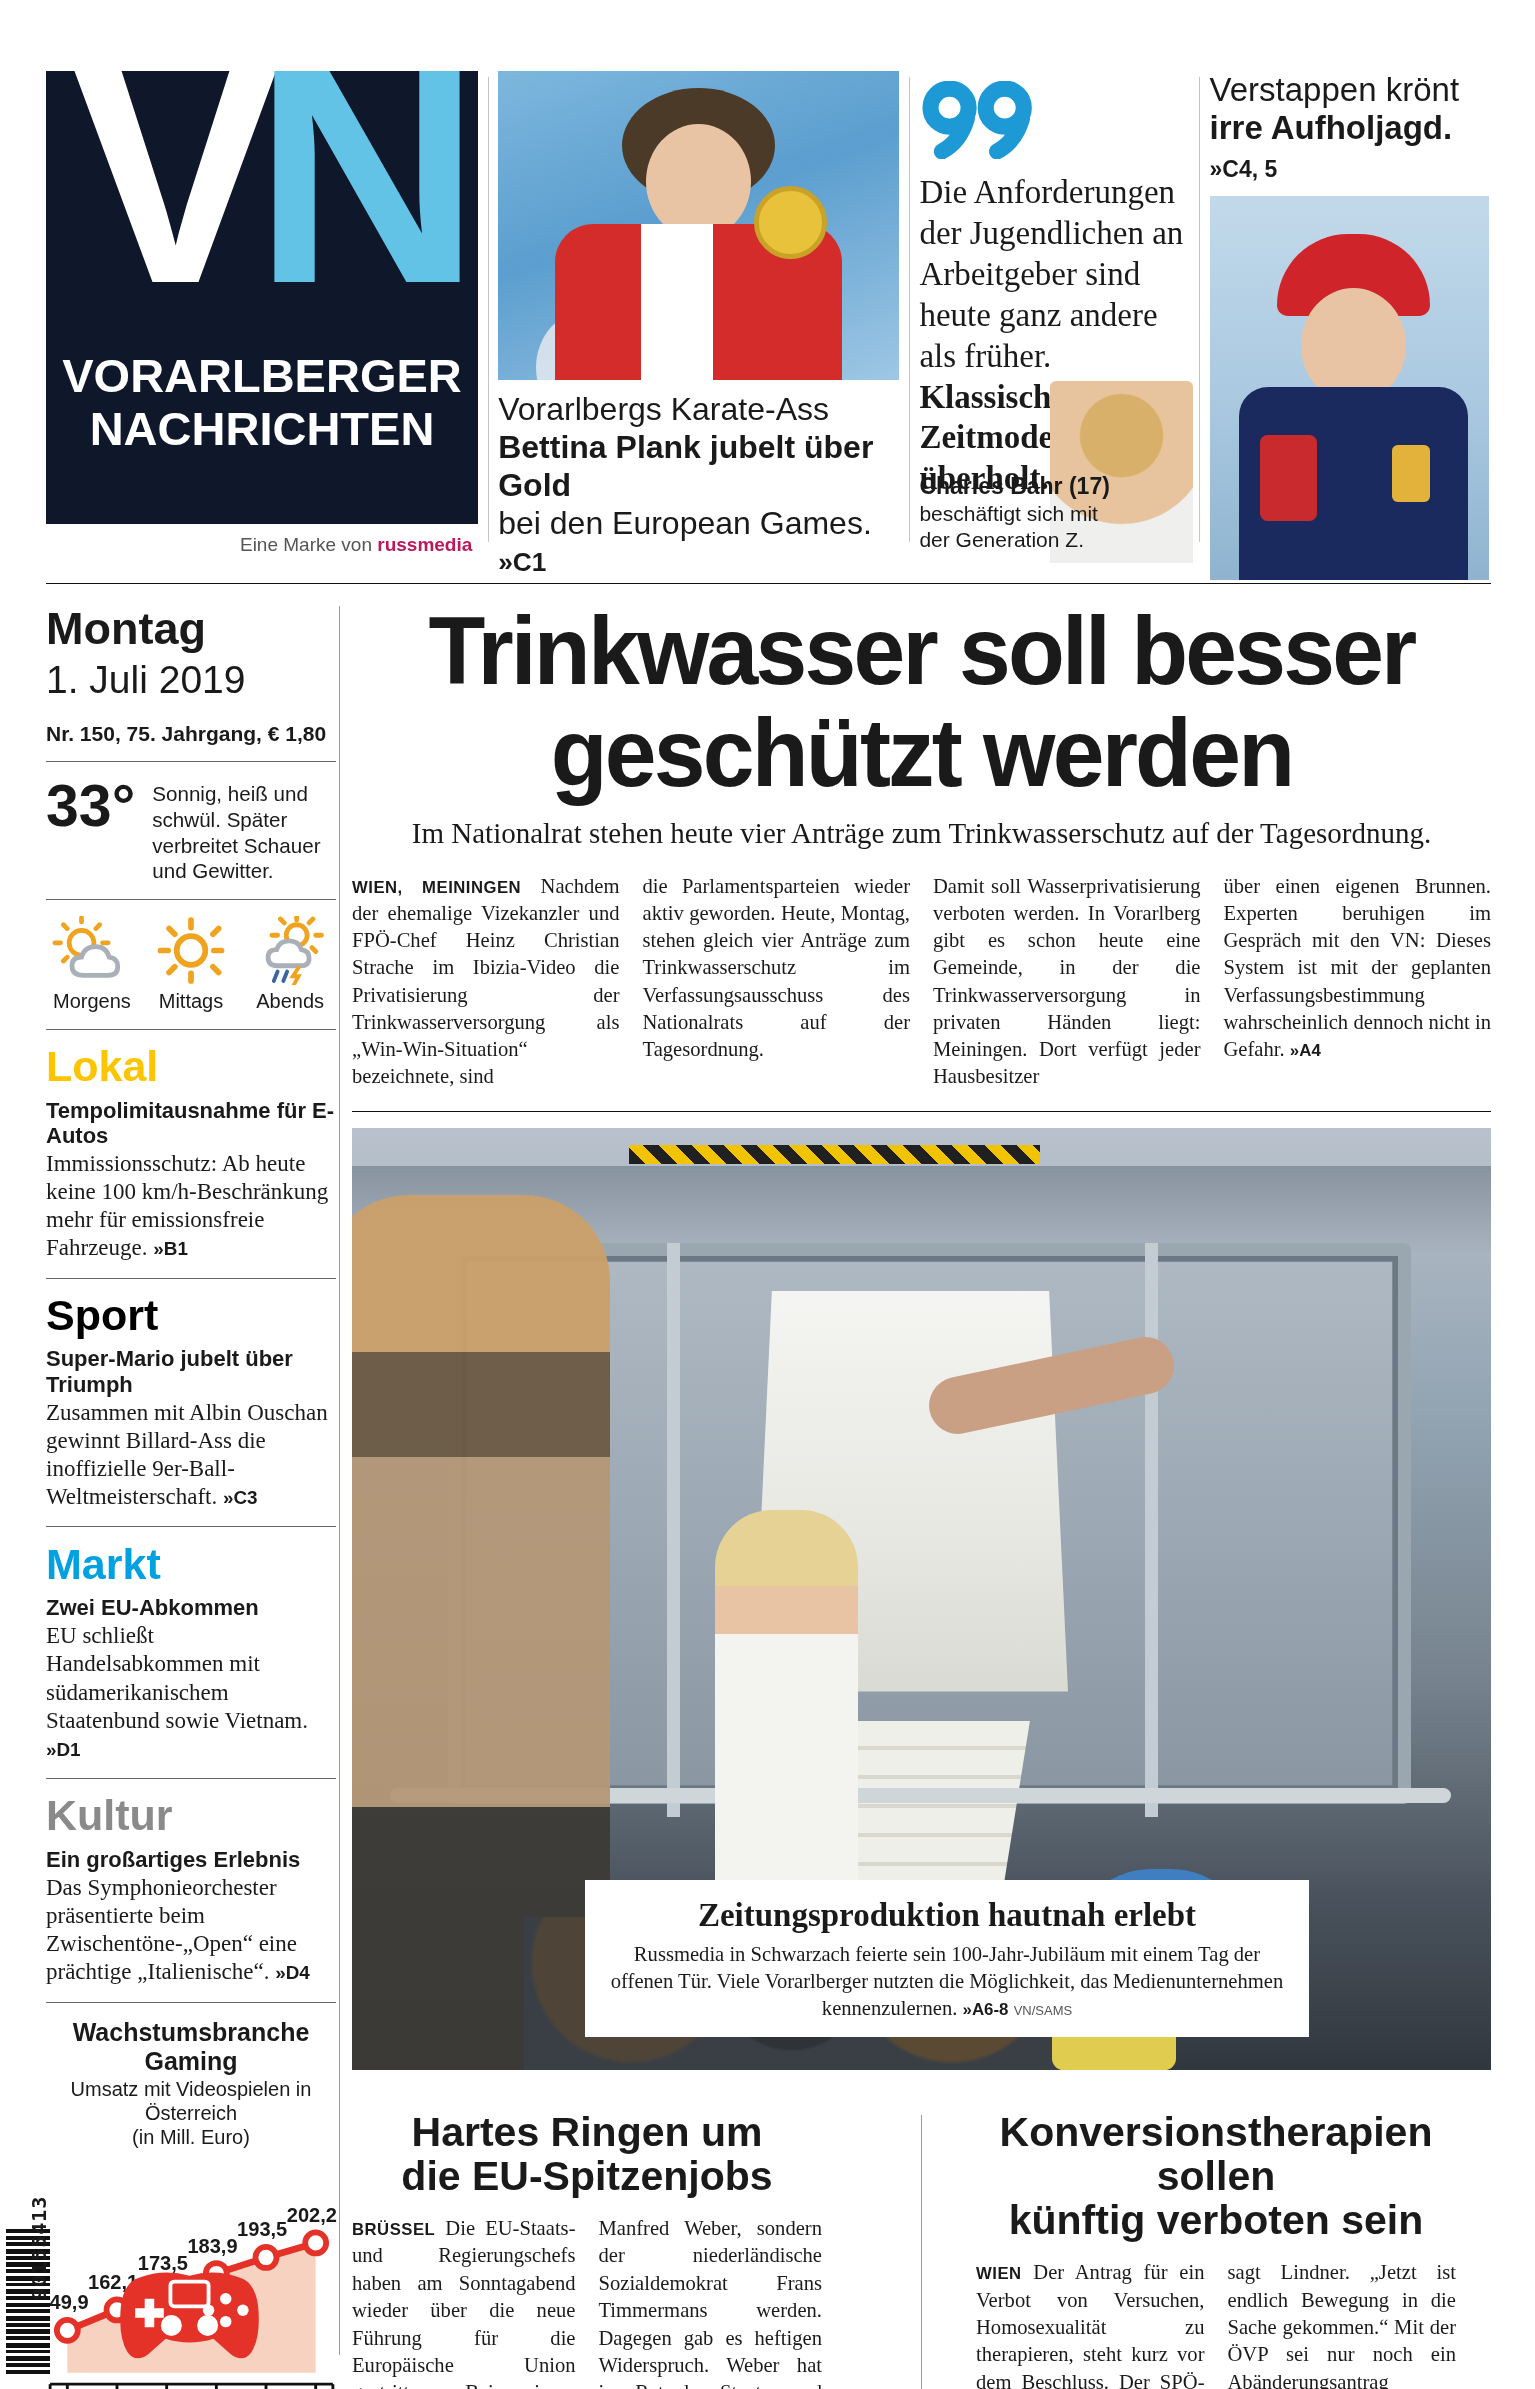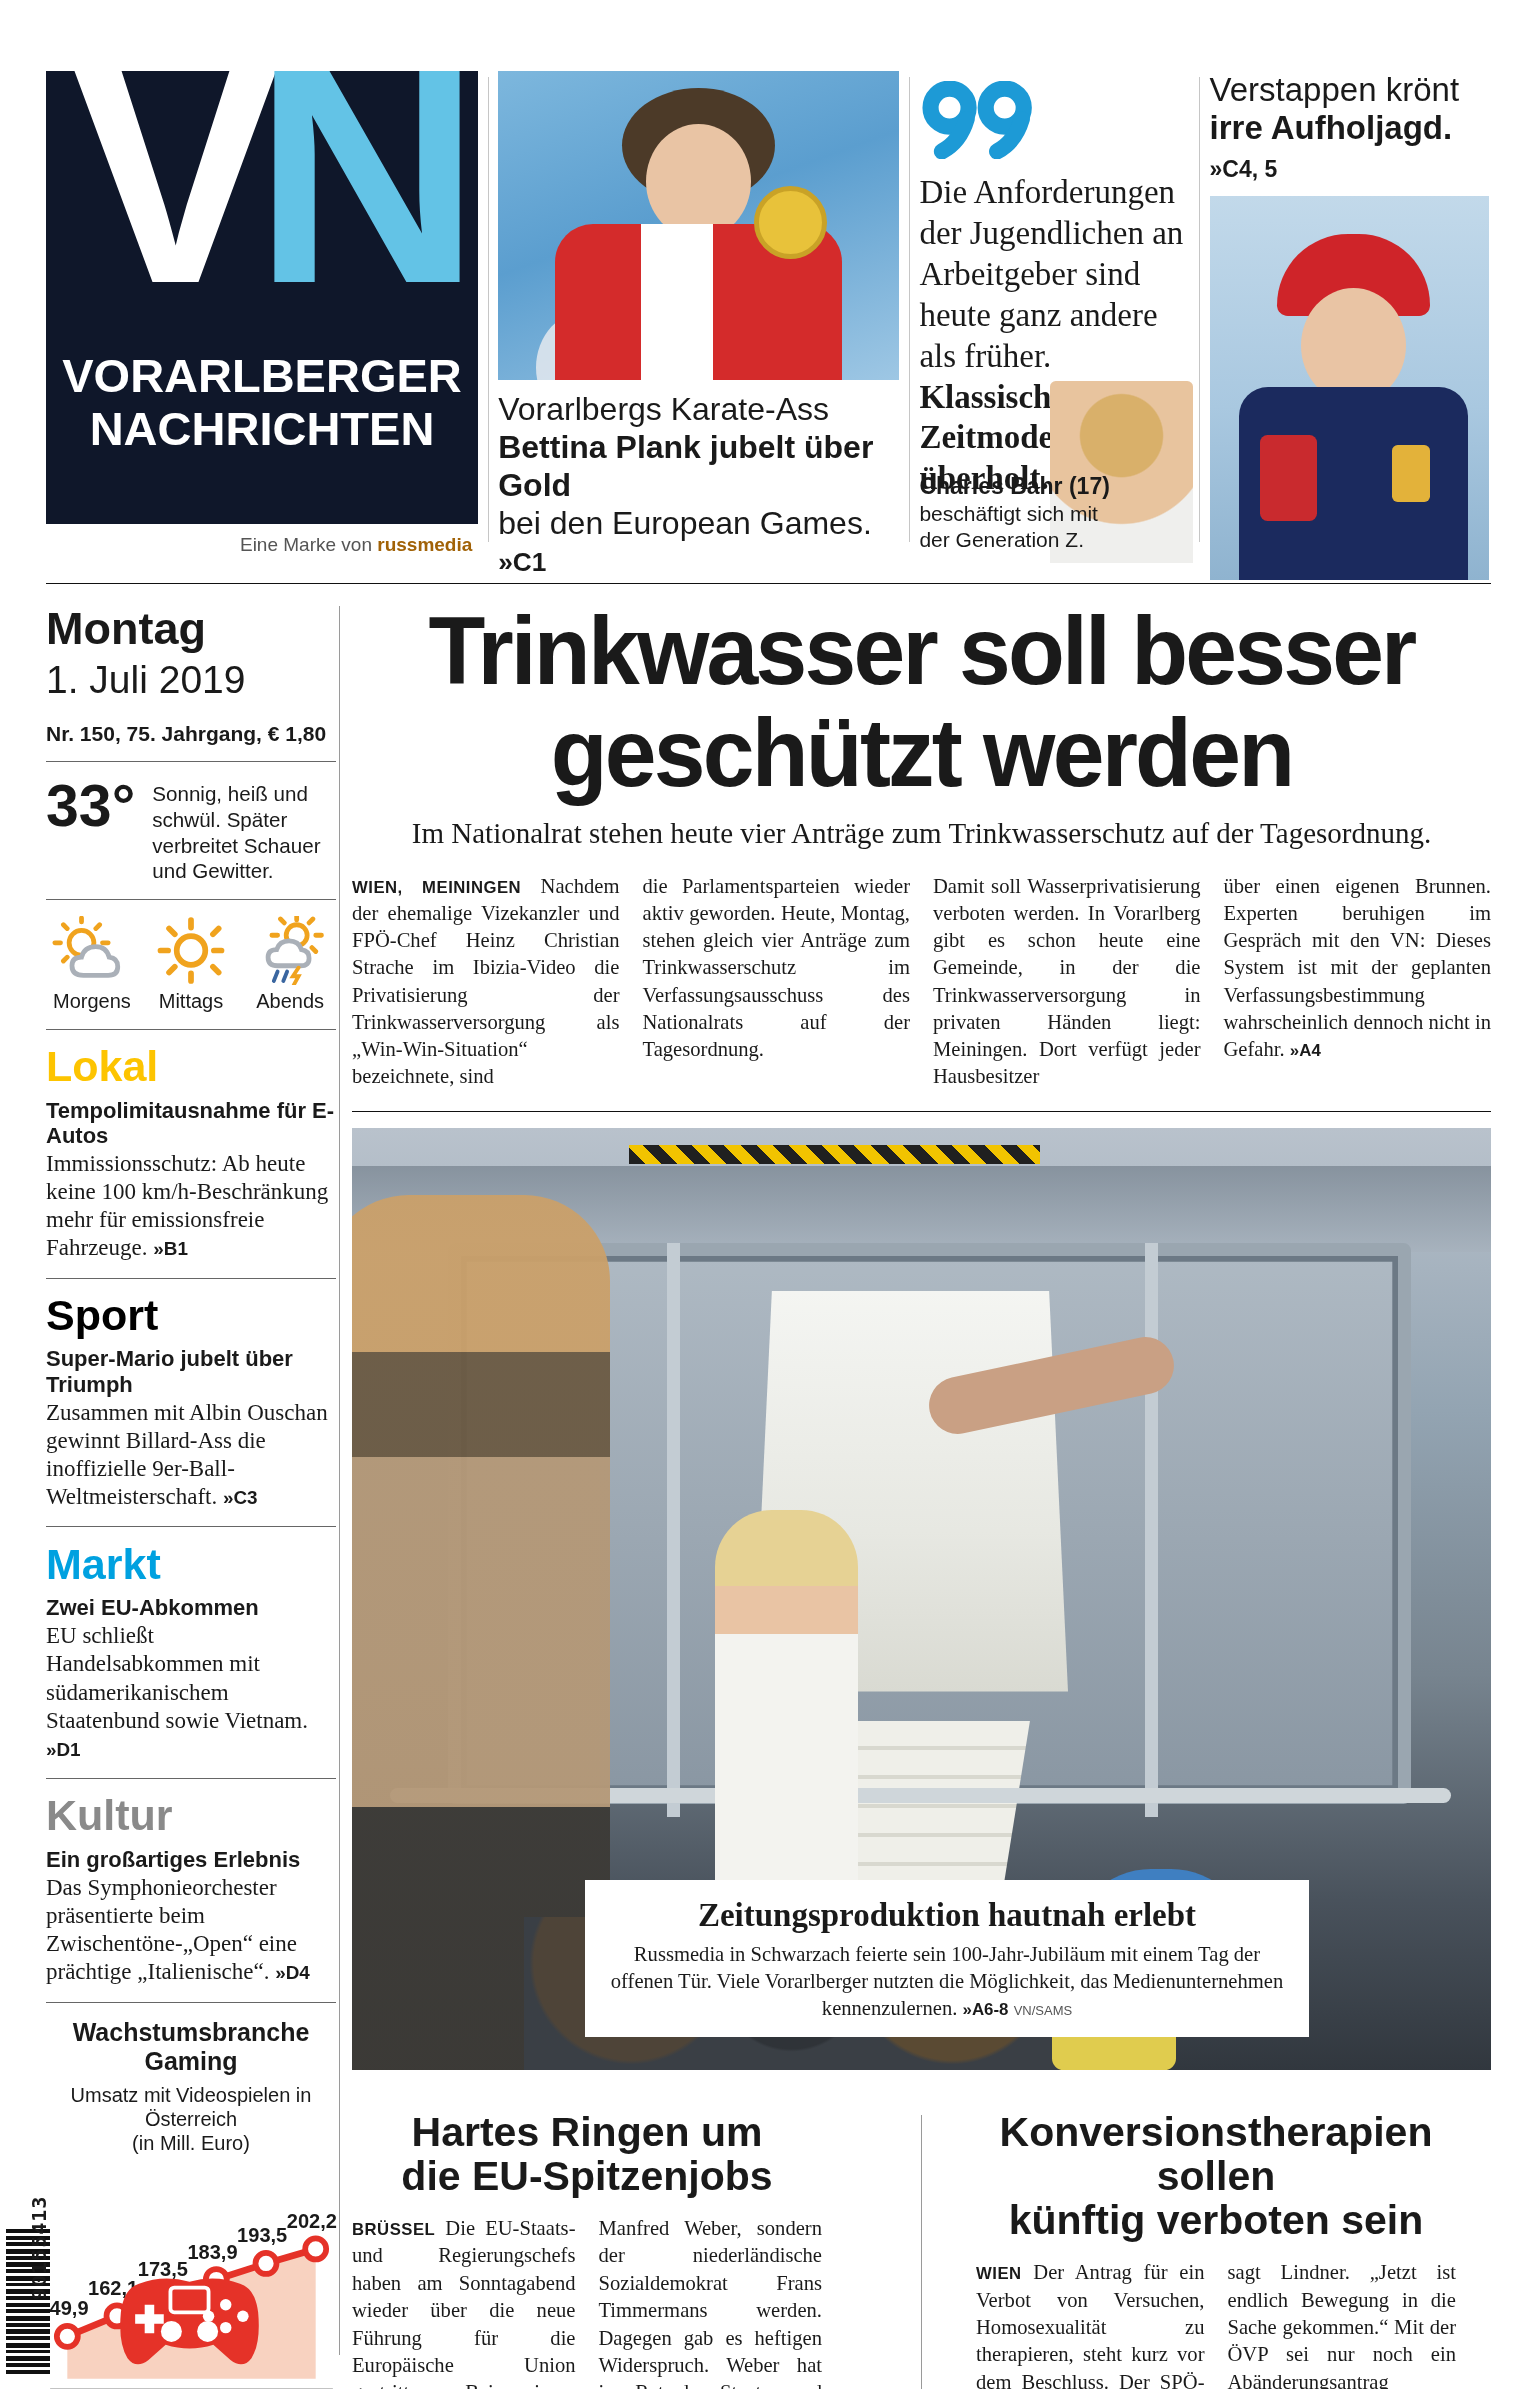--- a/index.html
+++ b/index.html
@@ -11,21 +11,21 @@
   .topband{position:absolute;left:46px;top:71px;width:1445px;height:509px;display:flex;}
   .vdiv{width:1px;background:#c6c6c6;margin:5.7px 9.6px 38px 9.6px;}
   .logo-col{width:432px;}
   .logo-box{width:432px;height:453px;background:#0f172a;position:relative;overflow:hidden;}
   .logo-letters{position:absolute;top:-55px;left:50%;transform:translateX(-50%);
       font-weight:800;font-size:315px;letter-spacing:-27px;line-height:1;}
   .lv{color:#ffffff;} .ln{color:#63c3e6;}
   .logo-words{position:absolute;left:0;right:0;top:279px;text-align:center;color:#fff;
       font-weight:700;font-size:47px;line-height:1.12;letter-spacing:0px;}
   .brand-note{margin-top:9.6px;text-align:right;color:#555;font-size:19px;padding-right:5.7px;}
-  .brand-note b{color:#a16207;}
+  .brand-note b{color:#be185d;}
 
   .karate-col{width:401px;display:flex;flex-direction:column;}
   .photo{position:relative;overflow:hidden;}
   .karate-photo{height:369px;background:linear-gradient(160deg,#7db7dd 0%,#5b9ecf 45%,#9ec7e4 100%);}
   .kp-hair{position:absolute;left:124px;top:17px;width:153px;height:115px;border-radius:50%;background:#4c3a28;}
   .kp-face{position:absolute;left:148px;top:53px;width:105px;height:115px;border-radius:50%;background:#e9c4a4;}
   .kp-jacket{position:absolute;left:57px;top:153px;width:287px;height:220px;border-radius:38px 38px 0 0;
       background:linear-gradient(90deg,#d42b2b 0 30%,#ffffff 30% 55%,#d42b2b 55% 100%);}
   .kp-medal{position:absolute;left:256px;top:115px;width:63px;height:63px;border-radius:50%;background:#e8c23a;border:5.7px solid #c9a227;}
   .kp-flower{position:absolute;left:38px;top:239px;width:105px;height:115px;border-radius:50%;background:#e4e9ee;opacity:.85;}
@@ -68,21 +68,21 @@
   .temp-txt{font-size:20.6px;line-height:1.25;padding-top:3.8px;}
   .wx-row{display:flex;justify-content:space-between;padding:0 1.9px;}
   .wx{width:88px;text-align:center;}
   .wx-label{font-size:20px;margin-top:5.7px;}
   .sec-h{font-weight:800;font-size:43px;line-height:1;margin:1.9px 0 9.6px 0;}
   .sec-t{font-weight:700;font-size:22px;line-height:1.15;}
   .sec-p{font-family:"Liberation Serif",serif;font-size:23px;line-height:1.22;margin:1.9px 0 0 0;}
 
   .chart{margin-top:3.8px;text-align:center;position:relative;}
   .chart-title{font-weight:800;font-size:25px;}
-  .chart-sub{font-size:20px;line-height:1.2;margin-top:7px;}
+  .chart-sub{font-size:20px;line-height:1.2;margin-top:1px;}
   .chart-wrap{position:relative;margin-top:3.8px;}
   .chart-wrap svg{overflow:visible;}
   .gamepad{position:absolute;left:72px;top:113px;}
 
   .barcode{position:absolute;left:5.7px;top:2229px;width:44px;height:145px;
       background:repeating-linear-gradient(180deg,#111 0 3.8px,#fff 3.8px 6.7px,#111 6.7px 11.5px,#fff 11.5px 13.4px);}
   .barcode-num{position:absolute;left:27px;top:2300px;transform:rotate(-90deg);transform-origin:left top;
       font-family:"DejaVu Sans Mono",monospace;font-weight:700;font-size:20px;letter-spacing:1px;}
 
   

